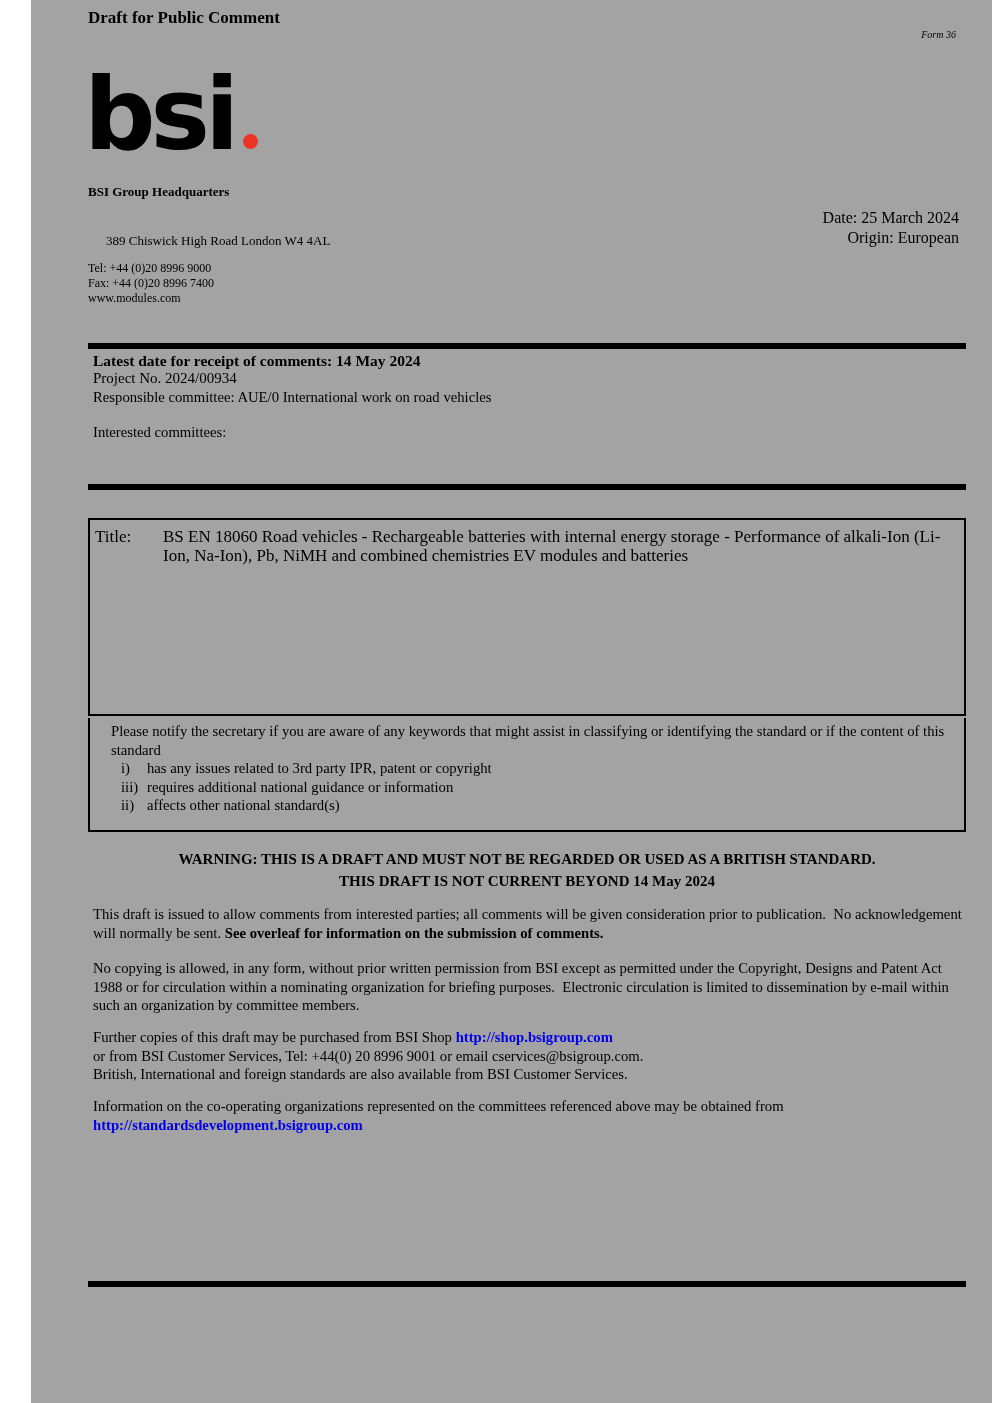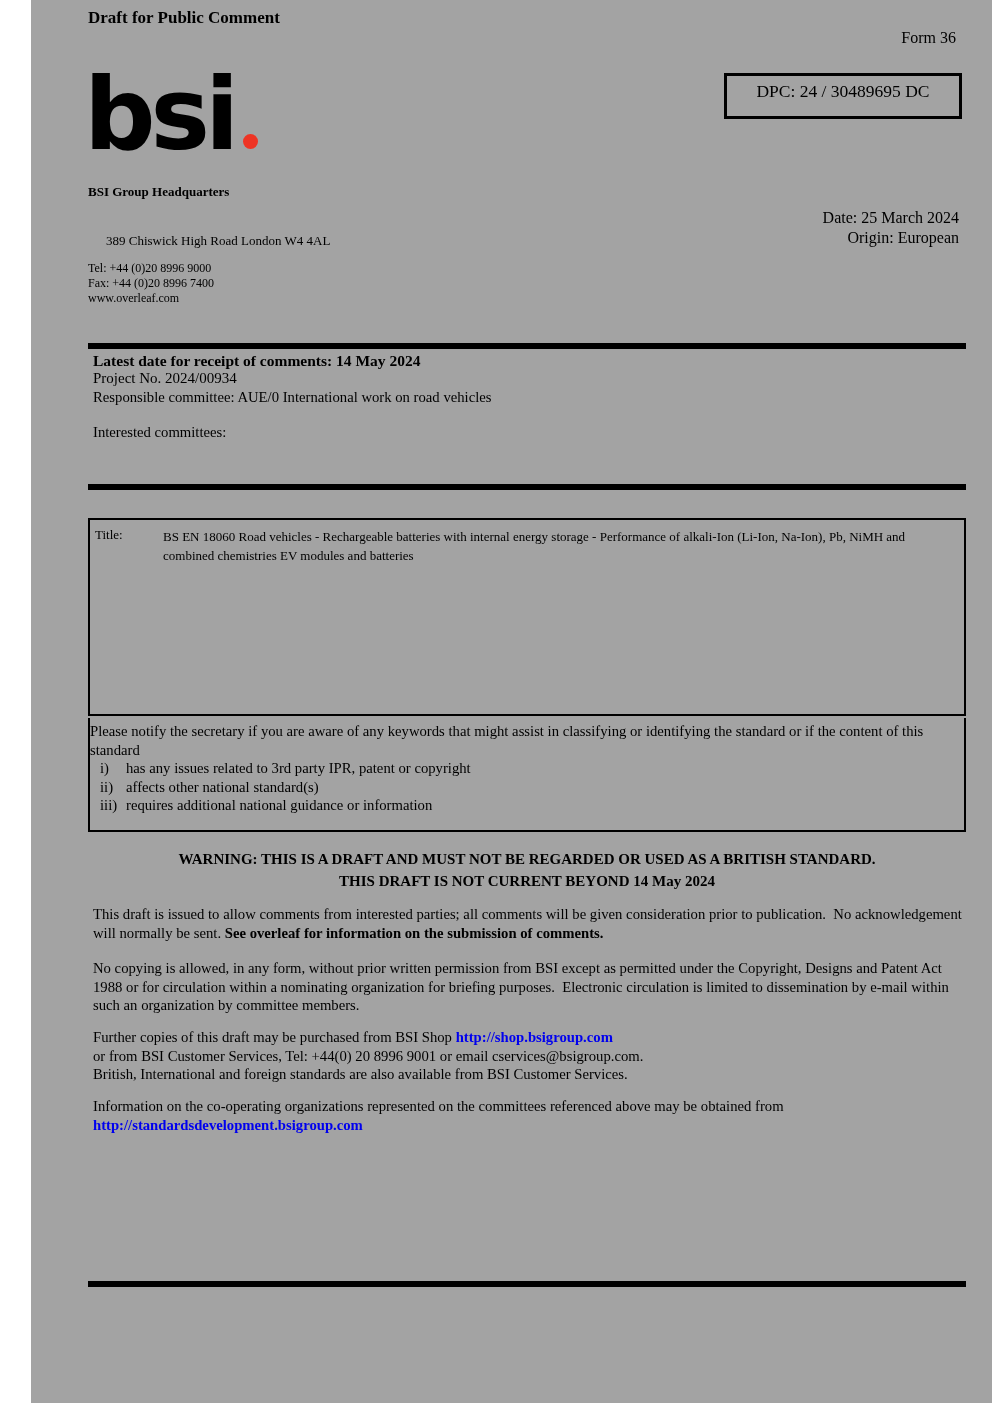--- a/index.html
+++ b/index.html
@@ -7,21 +7,21 @@
   .page {
     position:relative;
     width:992px; height:1403px;
     background:#a3a3a3;
     font-family:"Liberation Serif", serif;
     color:#000;
     overflow:hidden;
     margin-left:31px;
   }
   .draft-title { position:absolute; left:57px; top:8px; font-size:17px; font-weight:bold; }
-  .form-no { position:absolute; right:67px; top:29px; font-size:16px; }
+  .form-no { position:absolute; right:67px; top:29px; font-size:10px;font-style:italic; }
   .dpc-box {
     position:absolute; left:693px; top:73px; width:238px; height:46px;
     border:3px solid #000; text-align:center; padding-top:5px; font-size:17.5px;
   }
   .logo { position:absolute; left:53px; top:62px; font-family:"DejaVu Sans", sans-serif;
           font-weight:bold; font-size:100px; letter-spacing:-5px; line-height:1.05; }
   .logo-dot { display:inline-block; width:15px; height:15px; border-radius:50%;
               margin-left:9px; vertical-align:baseline; }
   .hq { position:absolute; left:57px; top:184px; font-size:13px; font-weight:bold; }
   .address { position:absolute; left:75px; top:233px; font-size:13px; }
@@ -30,25 +30,25 @@
                  font-size:16px; line-height:20px; }
   .bar { position:absolute; left:57px; width:878px; height:6px; background:#000; }
   .bar1 { top:343px; } .bar2 { top:484px; } .bar3 { top:1281px; }
   .latest-row { position:absolute; left:62px; top:352px; width:873px;
                 display:flex; justify-content:space-between; align-items:baseline;flex-direction:column; }
   .latest-label { font-size:15.5px; font-weight:bold; }
   .project-no { font-size:15px; padding-right:28px; }
   .responsible { position:absolute; left:62px; top:389px; font-size:14.7px; }
   .interested { position:absolute; left:62px; top:424px; font-size:14.7px; }
   .title-box { position:absolute; left:57px; top:518px; width:878px; height:198px;
-               border:2px solid #000; display:flex; padding:7px 8px 0 5px; font-size:13px; }
+               border:2px solid #000; display:flex; padding:7px 8px 0 5px; font-size:17px; }
   .title-label { width:68px; flex:none; }
   .title-text { flex:1; line-height:19px; white-space:pre-wrap; }
   .notify-box { position:absolute; left:57px; top:718px; width:878px; height:114px;
-                border:2px solid #000; border-top:none; padding:4px 6px 0 0;
+                border:2px solid #000; border-top:none; padding:4px 6px 0 21px;
                 font-size:14.7px; line-height:18.5px; }
   .notify-intro { white-space:pre-wrap; }
   .notify-item { display:flex; padding-left:10px; }
   .notify-marker { min-width:26px; flex:none; }
   .warning { position:absolute; left:57px; top:848px; width:878px; text-align:center;
              font-weight:bold; font-size:15px; line-height:22px; }
   .para { position:absolute; left:62px; width:873px; font-size:14.7px;
           line-height:18.5px; white-space:pre-wrap; }
   .para1 { top:905px; } .para2 { top:959px; } .para3 { top:1028px; } .para4 { top:1097px; }
   .blue-link { font-weight:bold; text-decoration:none; cursor:pointer; }
@@ -56,34 +56,31 @@
   .bold { font-weight:bold; }
 </style>
 </head>
 <body>
 
 <div class="page">
 
   <div class="draft-title">Draft for Public Comment</div>
   <div class="form-no">Form 36</div>
 
-  <div class="dpc-box">
-    <span>DPC: 24 / 30489695 DC</span>
-  </div>
 
   <div class="logo">
     <span>bsi</span><span class="logo-dot" id="logo-dot" style="background: rgb(238, 52, 36);"></span>
   </div>
 
   <div class="hq">BSI Group Headquarters</div>
   <div class="address">389 Chiswick High Road London W4 4AL</div>
   <div class="telfax">
     <div>Tel: +44 (0)20 8996 9000</div>
     <div>Fax: +44 (0)20 8996 7400</div>
-    <div>www.overleaf.com</div>
+    <div>www.modules.com</div>
   </div>
 
   <div class="date-origin">
     <div>Date: 25 March 2024</div>
     <div>Origin: European</div>
   </div>
 
   <div class="bar bar1"></div>
 
   <div class="latest-row">
@@ -100,26 +97,26 @@
     <span class="title-text">BS EN 18060 Road vehicles - Rechargeable batteries with internal energy storage - Performance of alkali-Ion (Li-Ion, Na-Ion), Pb, NiMH and combined chemistries EV modules and batteries</span>
   </div>
 
   <div class="notify-box">
     <div class="notify-intro">Please notify the secretary if you are aware of any keywords that might assist in classifying or identifying the standard or if the content of this standard</div>
     <div class="notify-item">
       <span class="notify-marker">i)</span>
       <span>has any issues related to 3rd party IPR, patent or copyright</span>
     </div>
     <div class="notify-item">
+      <span class="notify-marker">iii)</span>
+      <span>requires additional national guidance or information</span>
+    </div>
+    <div class="notify-item">
       <span class="notify-marker">ii)</span>
       <span>affects other national standard(s)</span>
-    </div>
-    <div class="notify-item">
-      <span class="notify-marker">iii)</span>
-      <span>requires additional national guidance or information</span>
     </div>
   </div>
 
   <div class="warning">
     <div>WARNING: THIS IS A DRAFT AND MUST NOT BE REGARDED OR USED AS A BRITISH STANDARD.</div>
     <div>THIS DRAFT IS NOT CURRENT BEYOND 14 May 2024</div>
   </div>
 
   <div class="para para1"><span>This draft is issued to allow comments from interested parties; all comments will be given consideration prior to publication.  No acknowledgement will normally be sent. </span><span class="bold">See overleaf for information on the submission of comments.</span></div>
 

